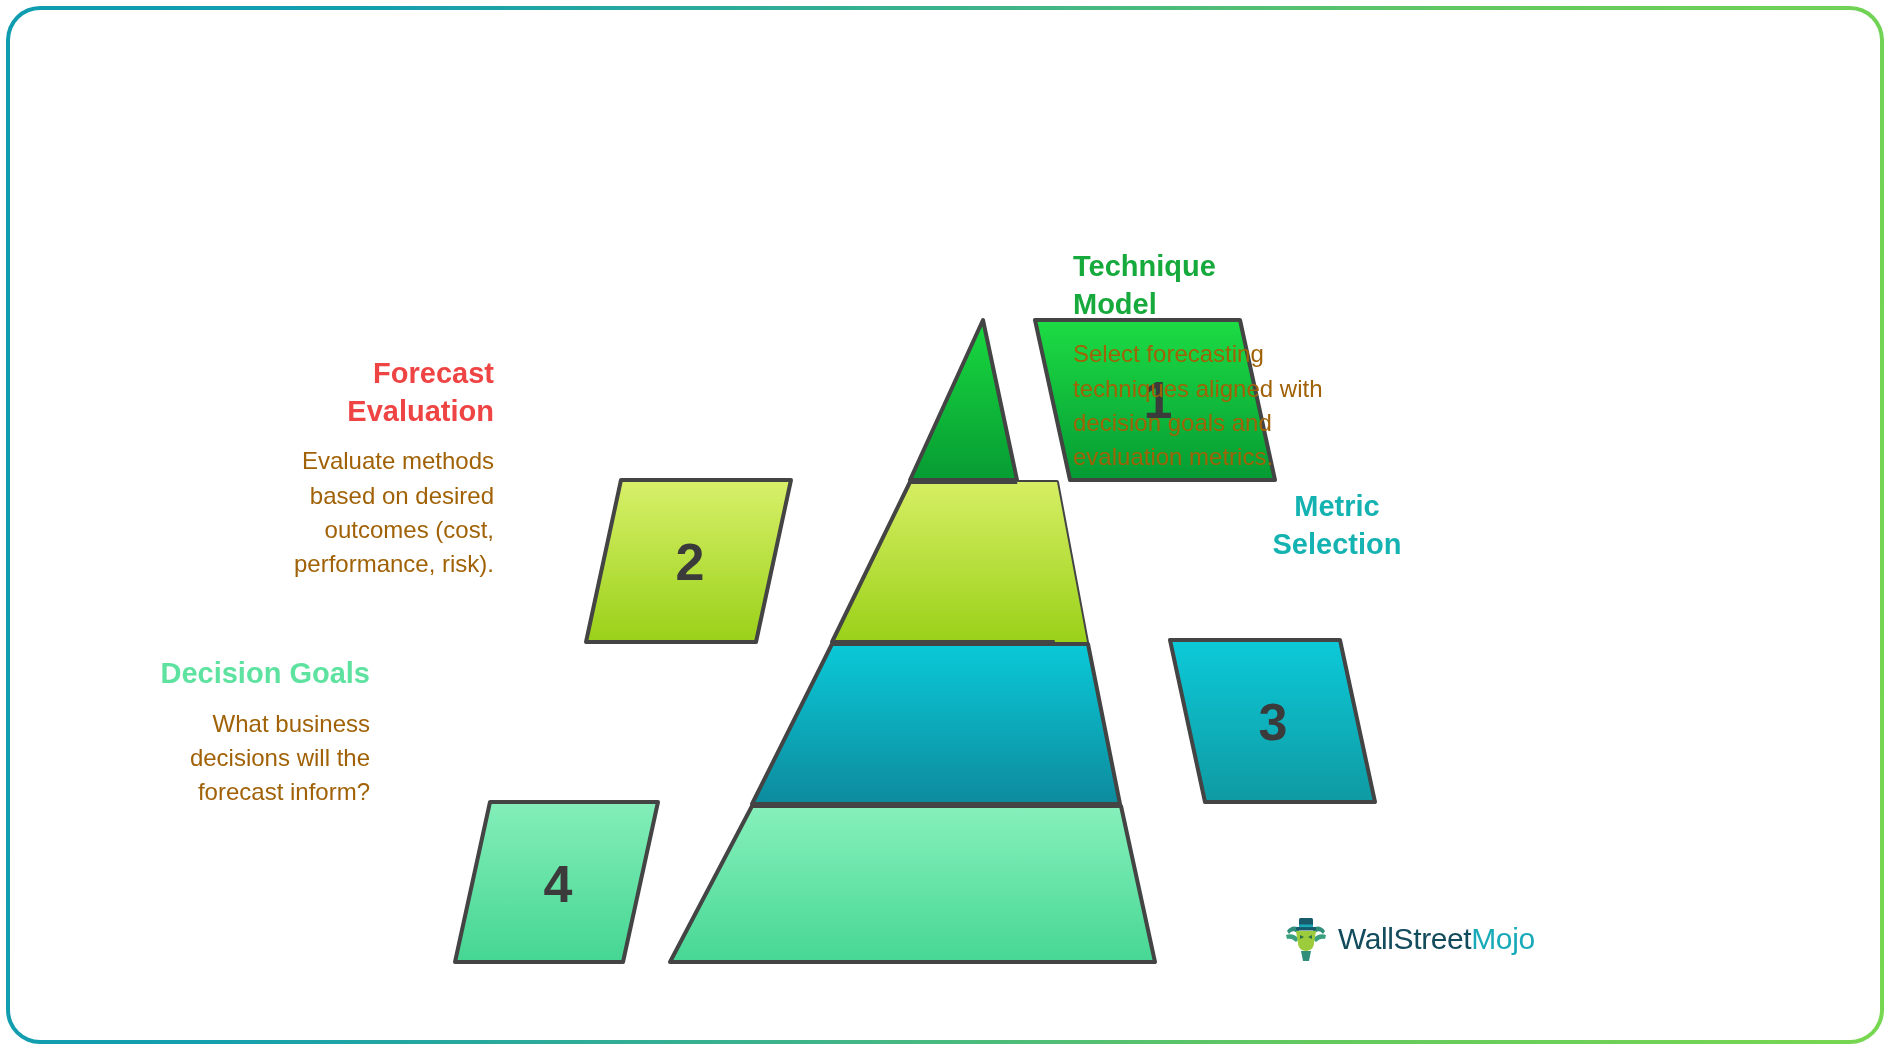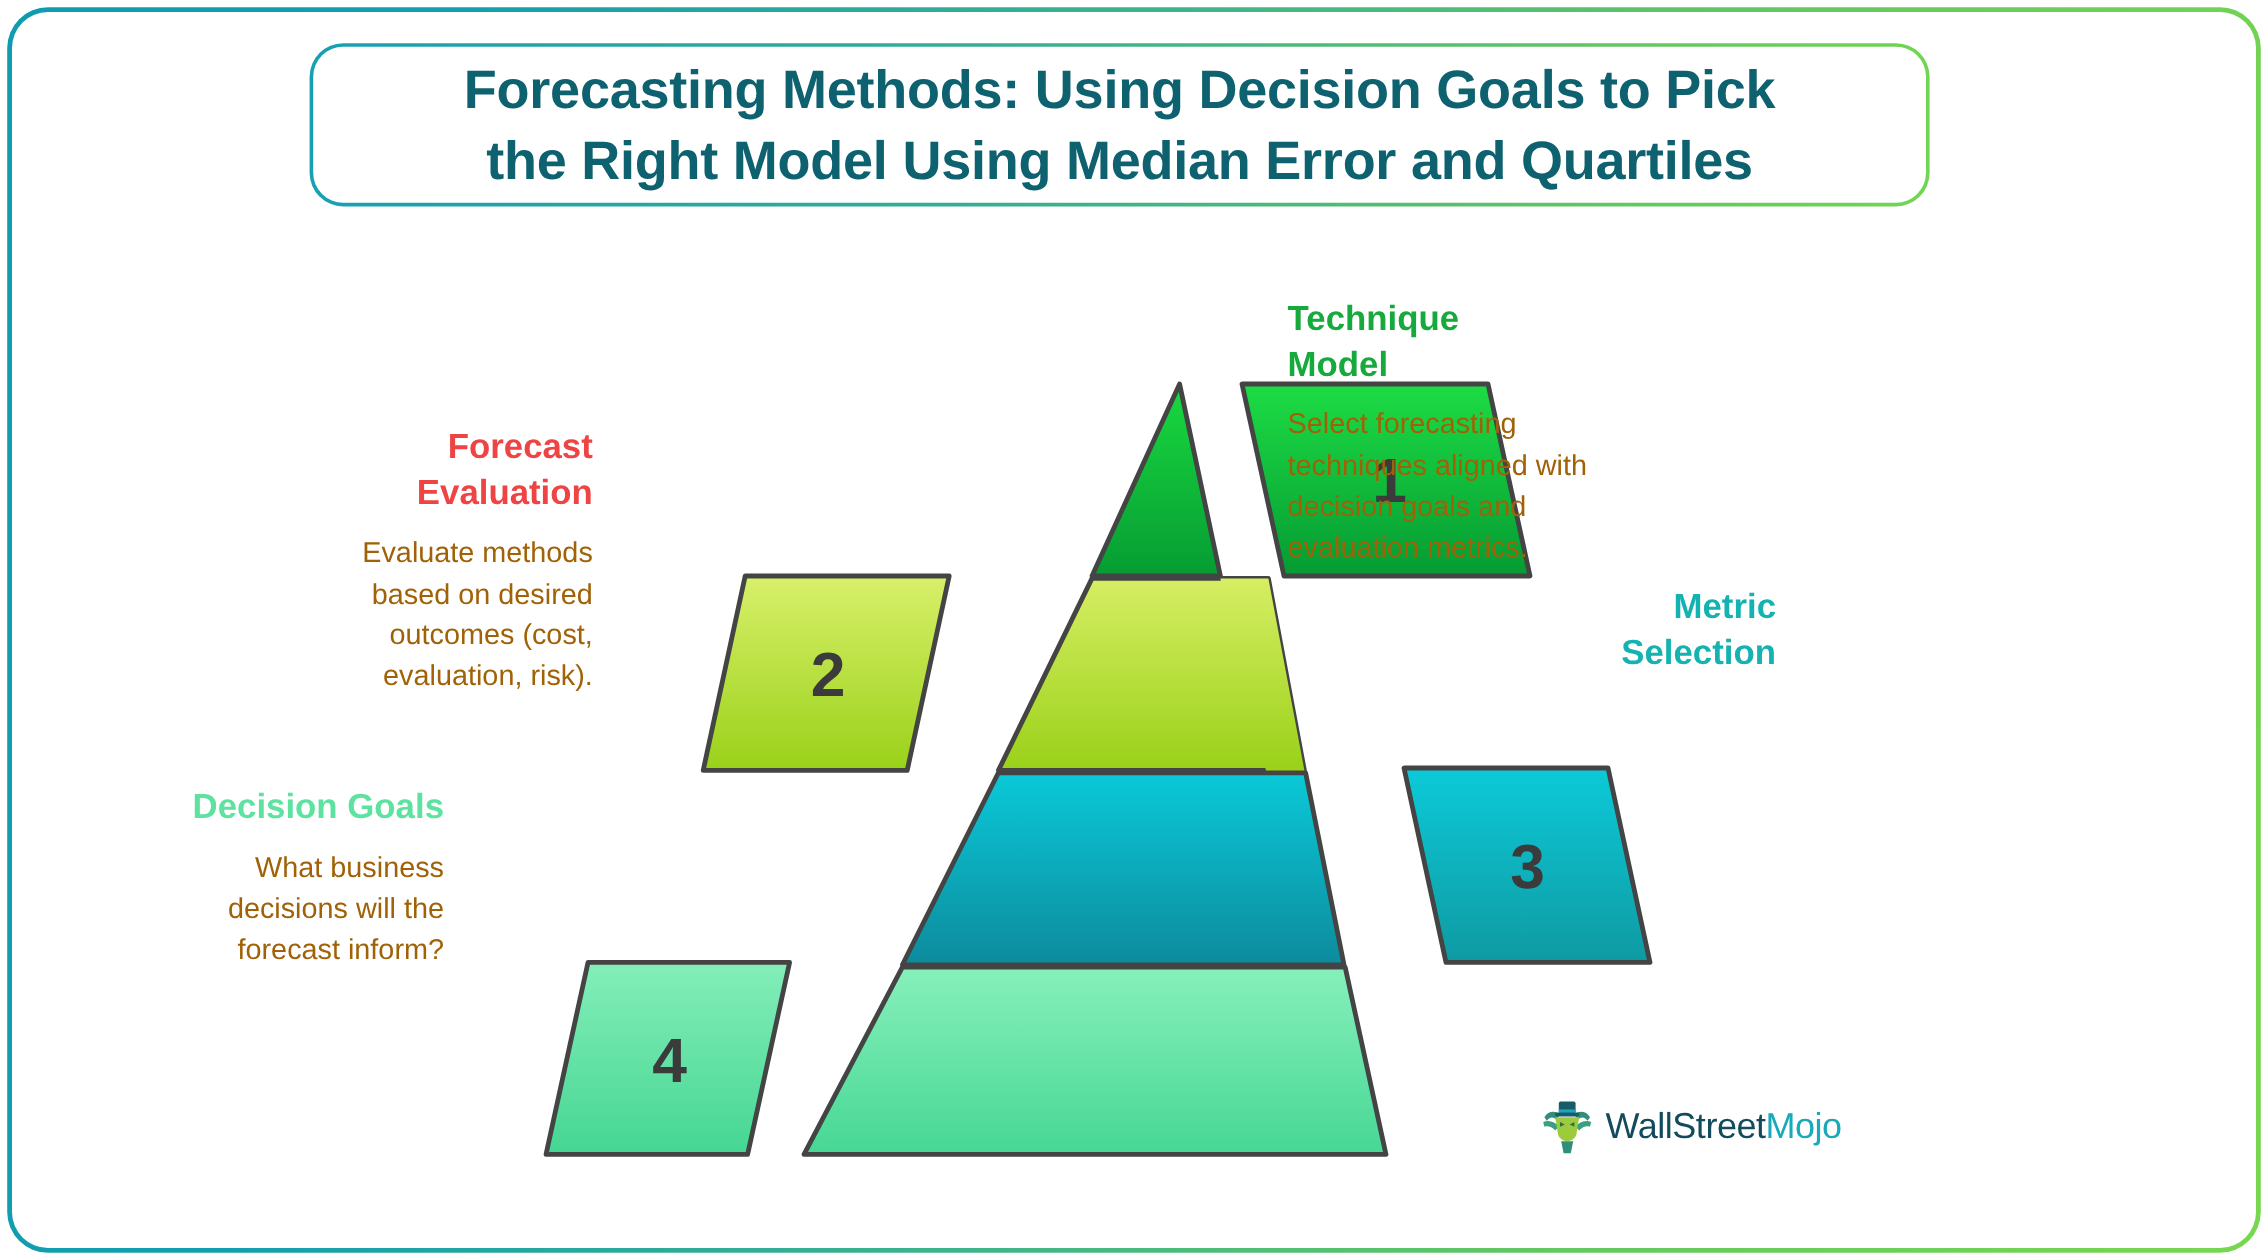--- a/index.html
+++ b/index.html
@@ -95,21 +95,21 @@
   }
   .callout p {
     margin: 0;
     font-size: 24px;
     line-height: 1.43;
     color: #a16207;
   }
 
   #callout-1 { left: 1063px; top: 198px;  width: 252px; text-align: left; margin-top: 40px; }
   #callout-2 { left: 262px;  top: 345px;  width: 222px; text-align: right; }
-  #callout-3 { left: 1196px; top: 478px;  width: 262px; text-align: right; margin-left: 12px; }
+  #callout-3 { left: 1196px; top: 478px;  width: 262px; text-align: center; }
   #callout-4 { left: 132px;  top: 645px;  width: 228px; text-align: right; }
 
   #callout-1 h3 { color: #16a93c; }
   #callout-2 h3 { color: #ef4444; }
   #callout-3 h3 { color: #15b2b2; }
   #callout-4 h3 { color: #5de2a0; }
 
   
   #logo {
     position: absolute;
@@ -127,28 +127,20 @@
   }
   .wm-a { color: #124b5c; }
   .wm-b { color: #18aab8; }
 </style>
 </head>
 <body>
 
 <div id="frame">
   <div id="frame-inner">
 
-    <div id="title-box">
-      <div id="title-inner">
-        <div id="title-text">
-          <span>Forecasting Methods: Using Decision Goals to Pick</span><br>
-          <span>the Right Model Using Median Error and Quartiles</span>
-        </div>
-      </div>
-    </div>
 
     <div id="diagram">
 
       <svg id="pyramid-svg" viewBox="0 0 1050 760">
         <defs>
           <linearGradient id="g-apex" x1="0" y1="0" x2="0" y2="1">
             <stop offset="0%" stop-color="#19d93f"></stop>
               <stop offset="100%" stop-color="#069c33"></stop>
           </linearGradient>
           <linearGradient id="g-lime" x1="0" y1="0" x2="0" y2="1">
@@ -231,21 +223,21 @@
           <span>Model</span>
         </h3>
         <p>Select forecasting techniques aligned with decision goals and evaluation metrics.</p>
       </div>
 
       <div class="callout" id="callout-2">
         <h3>
           <span>Forecast</span><br>
           <span>Evaluation</span>
         </h3>
-        <p>Evaluate methods based on desired outcomes (cost, evaluation, risk).</p>
+        <p>Evaluate methods based on desired outcomes (cost, performance, risk).</p>
       </div>
 
       <div class="callout" id="callout-3">
         <h3>
           <span>Metric</span><br>
           <span>Selection</span>
         </h3>
       </div>
 
       <div class="callout" id="callout-4">

